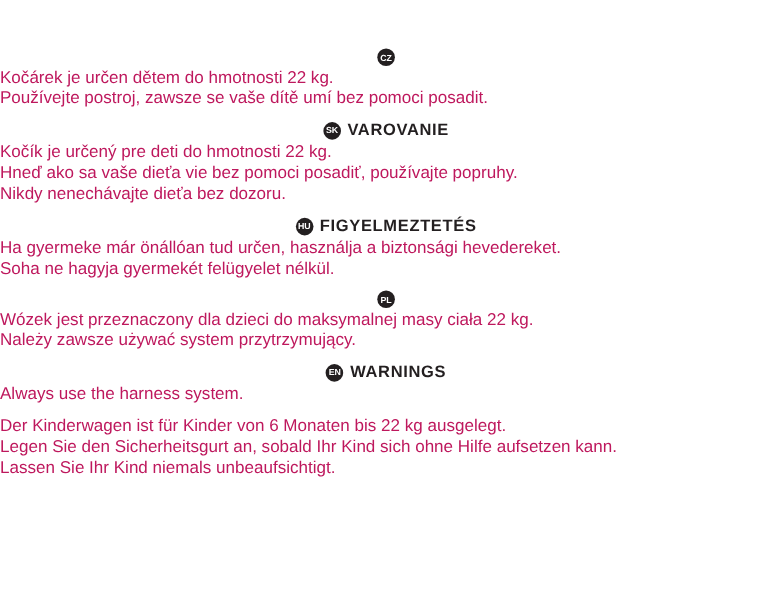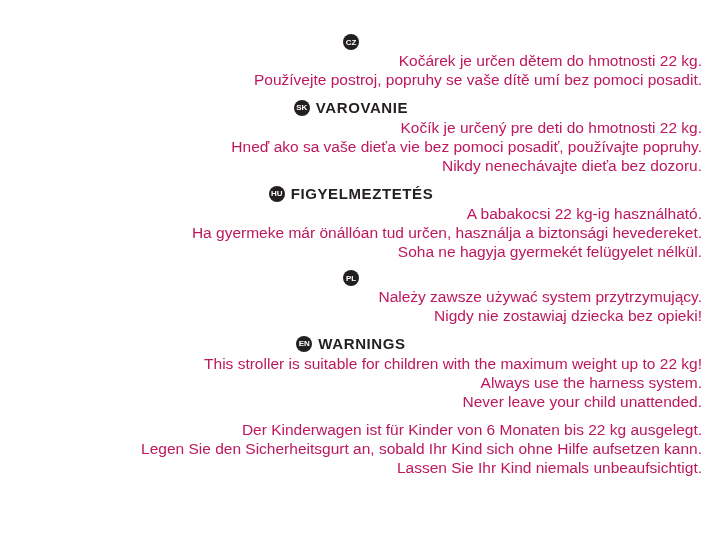--- a/index.html
+++ b/index.html
@@ -10,22 +10,22 @@
   .page {
     width: 702px;
     height: 560px;
     box-sizing: border-box;
     padding-top: 34px;
     font-family: "Liberation Sans", "DejaVu Sans", sans-serif;
     background: #ffffff;
     overflow: hidden;
   }
   .warn {
-    text-align: right;
-    margin: 0 0 9px 0;
+    text-align: left;
+    margin: 10px 0 9px 0;
   }
   .head {
     margin: 0 0 1px 0;
     font-size: 15px;
     font-weight: bold;
     color: #231f20;
     letter-spacing: 0.6px;
     line-height: 19px;
     display: flex;
     align-items: center;
@@ -57,59 +57,56 @@
 </head>
 <body>
 
 <div class="page">
 
   <section class="warn">
     <h2 class="head">
       <span class="badge">CZ</span>
     </h2>
     <p class="line">Kočárek je určen dětem do hmotnosti 22 kg.</p>
-    <p class="line">Používejte postroj, popruhy se vaše dítě umí bez pomoci posadit.</p>
+    <p class="line">Používejte postroj, zawsze se vaše dítě umí bez pomoci posadit.</p>
   </section>
 
   <section class="warn">
     <h2 class="head">
       <span class="badge">SK</span>
       <span>VAROVANIE</span>
     </h2>
     <p class="line">Kočík je určený pre deti do hmotnosti 22 kg.</p>
     <p class="line">Hneď ako sa vaše dieťa vie bez pomoci posadiť, používajte popruhy.</p>
     <p class="line">Nikdy nenechávajte dieťa bez dozoru.</p>
   </section>
 
   <section class="warn">
     <h2 class="head">
       <span class="badge">HU</span>
       <span>FIGYELMEZTETÉS</span>
     </h2>
-    <p class="line">A babakocsi 22 kg-ig használható.</p>
     <p class="line">Ha gyermeke már önállóan tud určen, használja a biztonsági hevedereket.</p>
     <p class="line">Soha ne hagyja gyermekét felügyelet nélkül.</p>
   </section>
 
   <section class="warn">
     <h2 class="head">
       <span class="badge">PL</span>
     </h2>
+    <p class="line">Wózek jest przeznaczony dla dzieci do maksymalnej masy ciała 22 kg.</p>
     <p class="line">Należy zawsze używać system przytrzymujący.</p>
-    <p class="line">Nigdy nie zostawiaj dziecka bez opieki!</p>
   </section>
 
   <section class="warn">
     <h2 class="head">
       <span class="badge">EN</span>
       <span>WARNINGS</span>
     </h2>
-    <p class="line">This stroller is suitable for children with the maximum weight up to 22 kg!</p>
     <p class="line">Always use the harness system.</p>
-    <p class="line">Never leave your child unattended.</p>
   </section>
 
   <section class="warn">
     <p class="line">Der Kinderwagen ist für Kinder von 6 Monaten bis 22 kg ausgelegt.</p>
     <p class="line">Legen Sie den Sicherheitsgurt an, sobald Ihr Kind sich ohne Hilfe aufsetzen kann.</p>
     <p class="line">Lassen Sie Ihr Kind niemals unbeaufsichtigt.</p>
   </section>
 
 </div>
 

